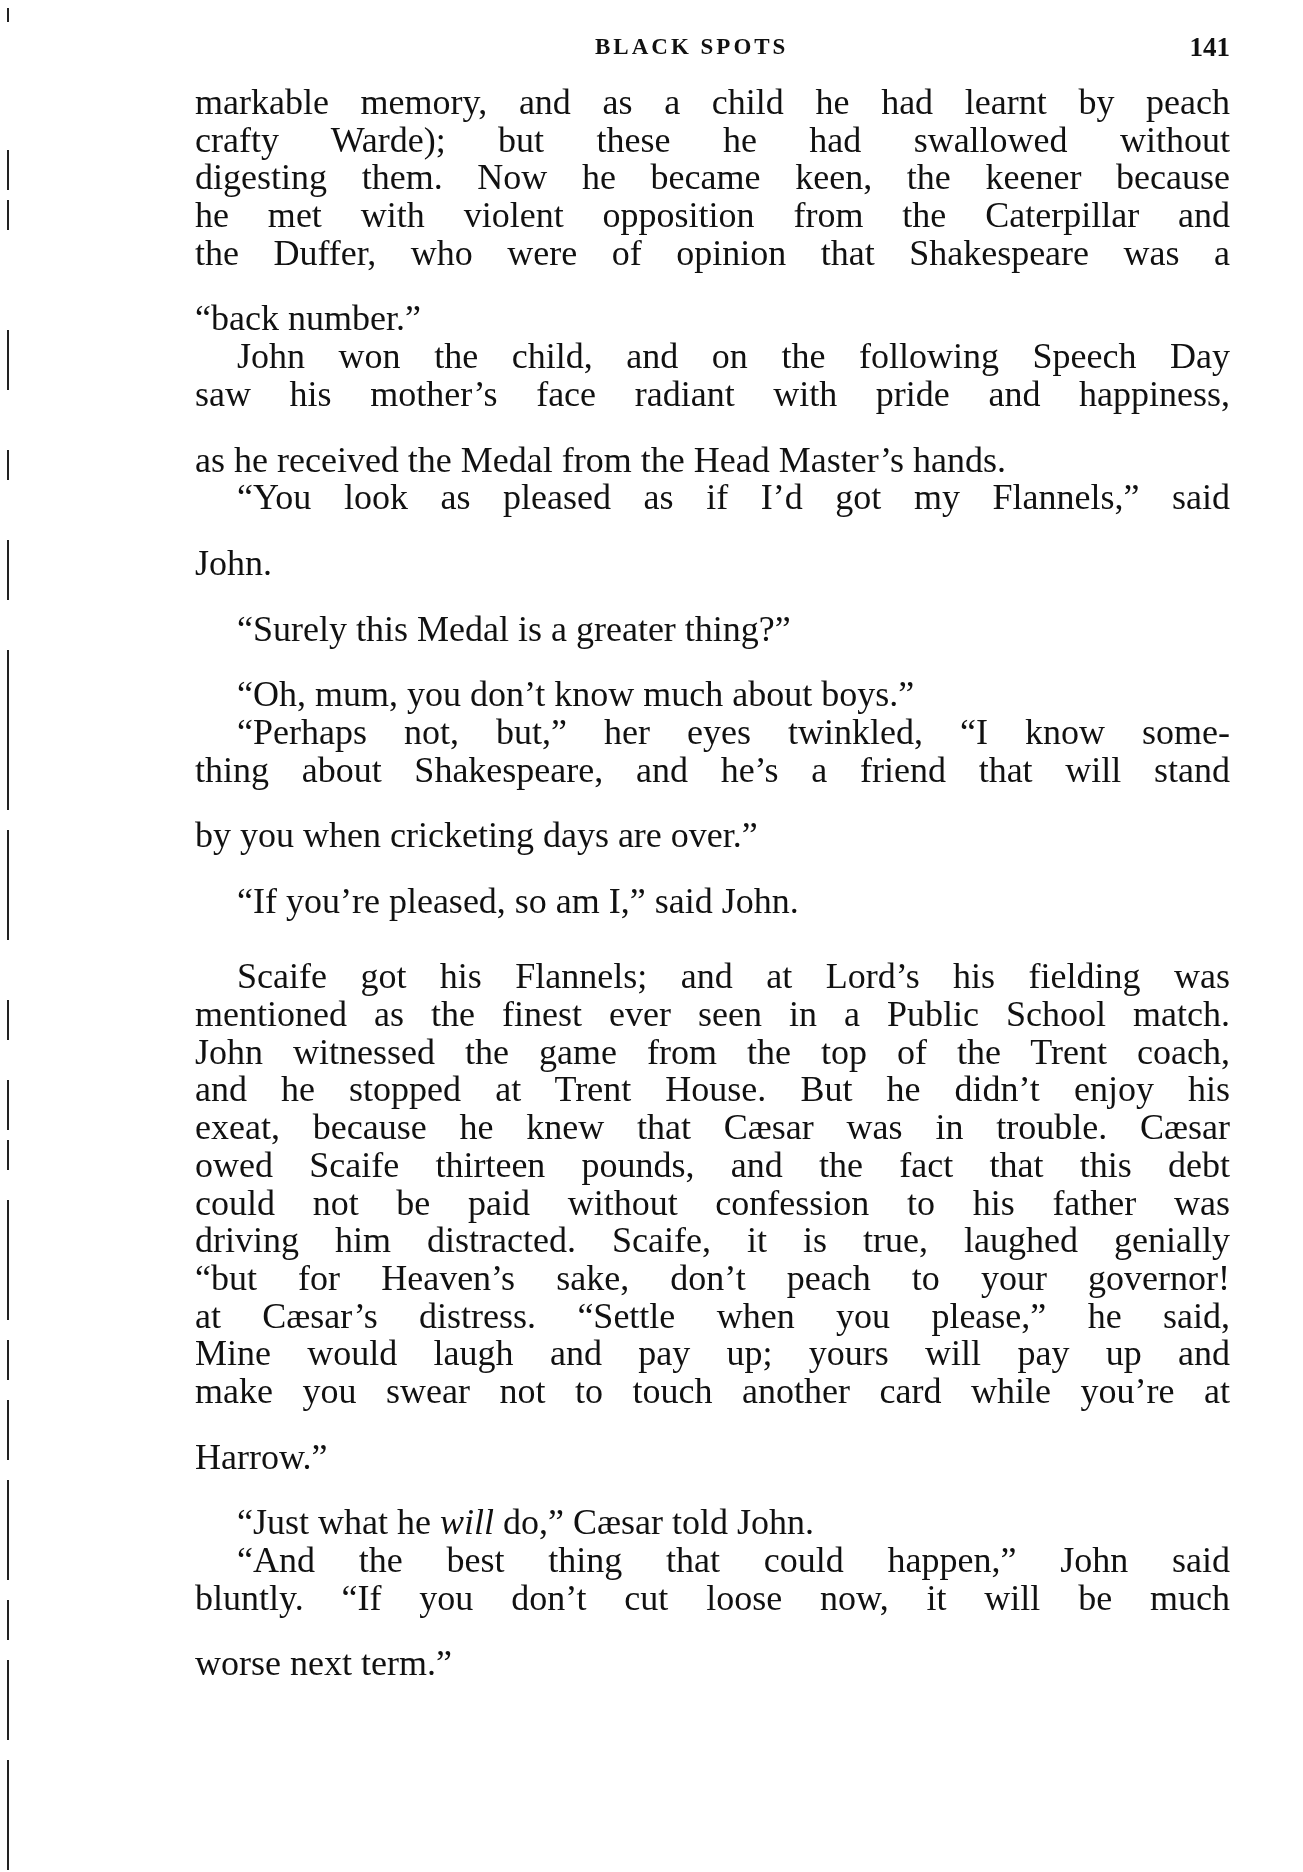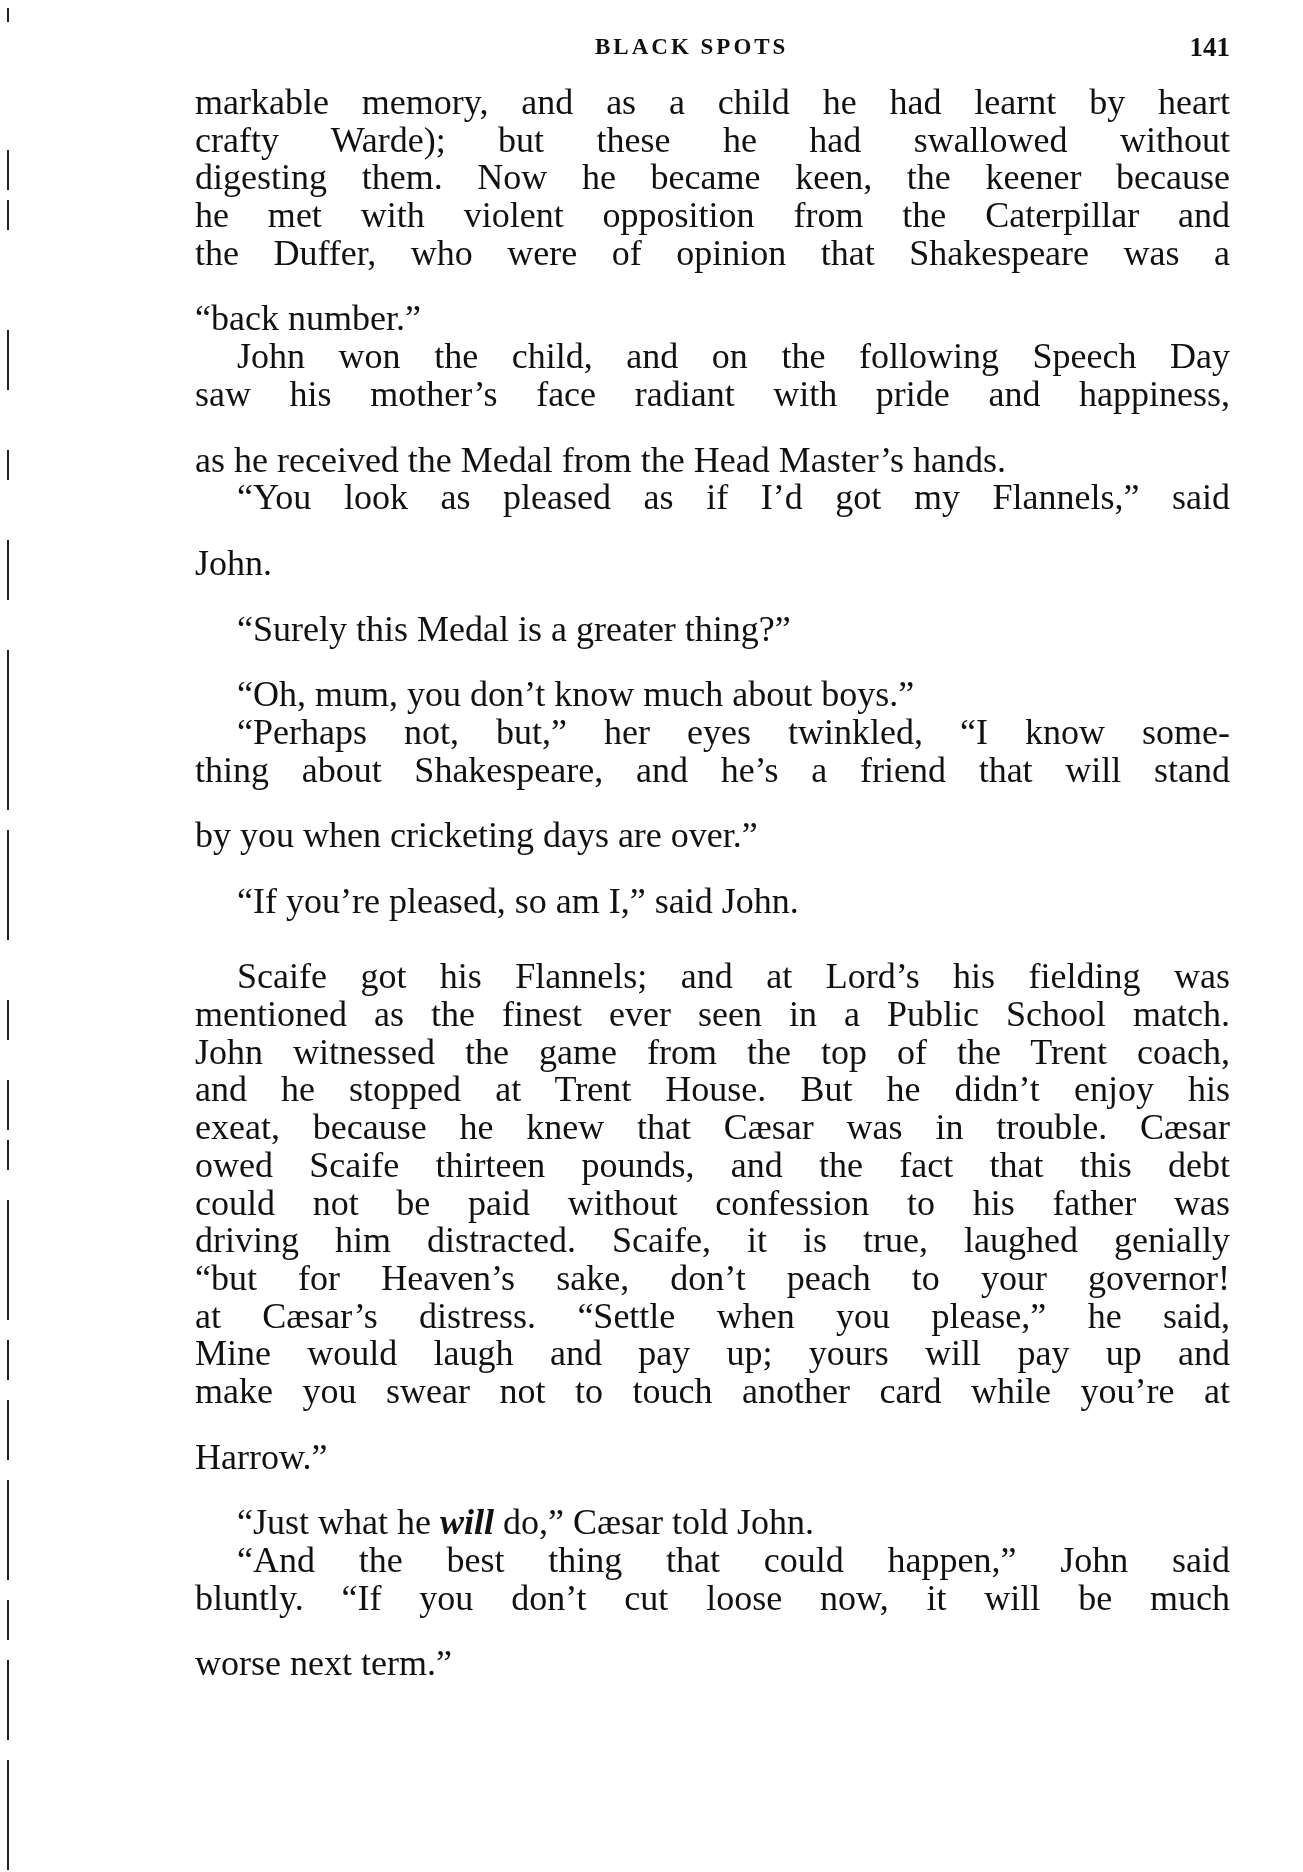--- a/index.html
+++ b/index.html
@@ -71,21 +71,21 @@
       text-align-last: left;
       margin-top: 28px;
     }
     .line.indent {
       padding-left: 42px;
     }
     .blank {
       display: block;
       height: 37.7px;
     }
-    em { font-style: italic; font-weight: bold; }
+    em { font-style: italic; }
   </style>
 </head>
 <body>
 
 <div class="gutter-marks">
   <span class="mark" style="top:8px;height:14px"></span>
   <span class="mark" style="top:150px;height:40px"></span>
   <span class="mark" style="top:200px;height:30px"></span>
   <span class="mark" style="top:330px;height:60px"></span>
   <span class="mark" style="top:450px;height:30px"></span>
@@ -107,21 +107,21 @@
 </div>
 
 <div class="running-head">
   <span class="running-title">BLACK SPOTS</span>
   <span class="folio">141</span>
 </div>
 
 <div class="text-block">
 
   <div>
-    <span class="line">markable memory, and as a child he had learnt by heart</span>
+    <span class="line">markable memory, and as a child he had learnt by peach</span>
     <span class="line">crafty Warde);  but these he had swallowed without</span>
     <span class="line">digesting them.  Now he became keen, the keener because</span>
     <span class="line">he met with violent opposition from the Caterpillar and</span>
     <span class="line">the Duffer, who were of opinion that Shakespeare was a</span>
     <span class="line last">“back number.”</span>
   </div>
 
   <div>
     <span class="line indent">John won the child, and on the following Speech Day</span>
     <span class="line">saw his mother’s face radiant with pride and happiness,</span>

